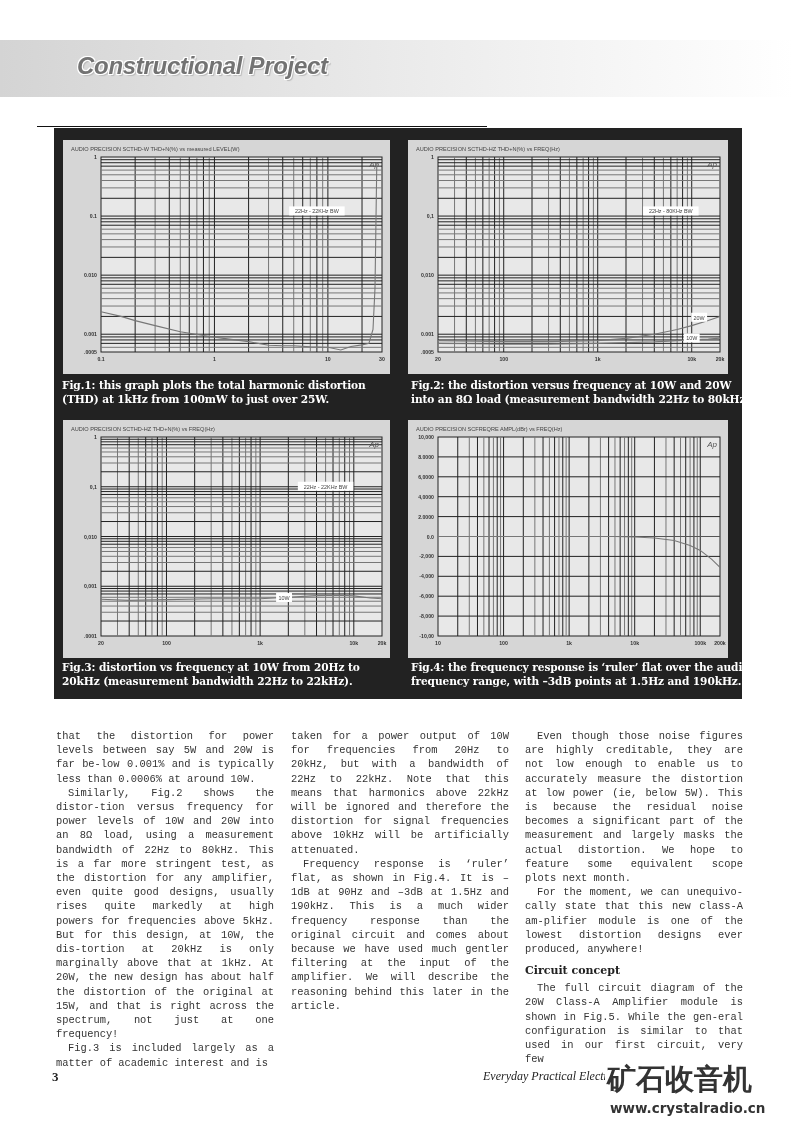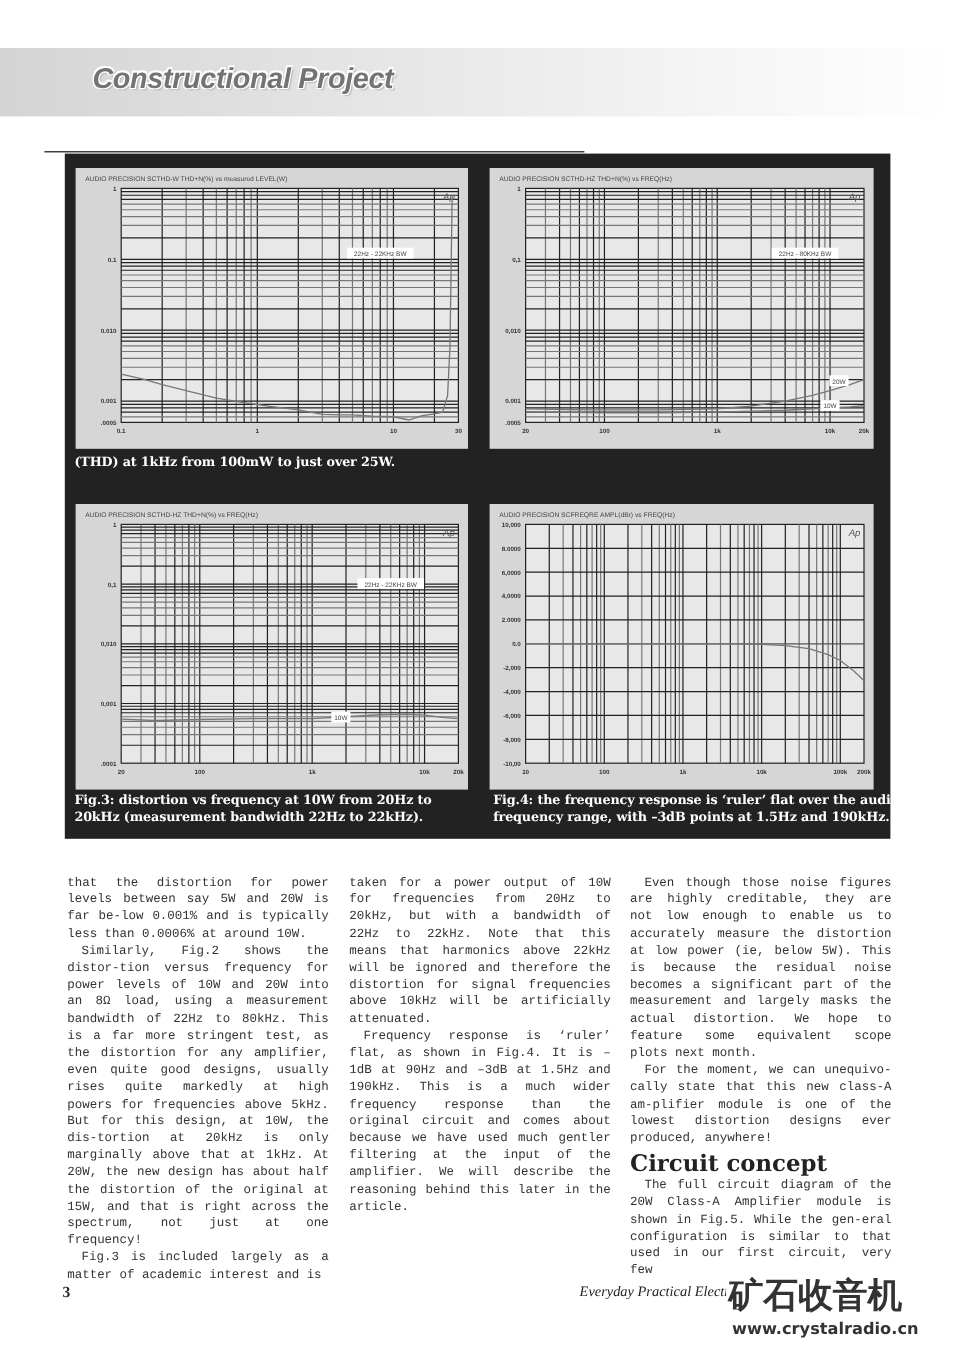--- a/index.html
+++ b/index.html
@@ -28,21 +28,21 @@
     font-size: 10.6px; line-height: 14px; letter-spacing: -0.1px; white-space: nowrap;
   }
 
   .col {
     position: absolute; top: 729px; width: 218px;
     font-family: "DejaVu Serif", serif; font-size: 10.4px; line-height: 14.2px; color: #333;
     text-align: justify; hyphens: manual;
   }
   .col p { margin: 0; text-indent: 12px; font-family: Liberation Mono, monospace; }
   .col p.noindent { text-indent: 0; }
-  .col h3 { margin: 6px 0 2px 0; font-size: 19px; font-weight: bold; color: #222; line-height: 17px; }
+  .col h3 { margin: 6px 0 2px 0; font-size: 11px; font-weight: bold; color: #222; line-height: 17px; }
 
   .footer-page { position: absolute; left: 52px; top: 1069px; font-family: "Liberation Serif", serif; font-size: 13px; font-weight: bold; color: #222; }
   .footer-mag { position: absolute; left: 483px; top: 1069px; font-family: "Liberation Serif", serif; font-style: italic; font-size: 12px; color: #222; }
   .watermark-cn { position: absolute; left: 605px; top: 1060px; font-family: "DejaVu Sans", sans-serif; font-weight: bold; font-size: 29px; color: #333; letter-spacing: 0px; background: #fff; padding: 0 2px; }
   .watermark-url { position: absolute; left: 610px; top: 1100px; font-family: "DejaVu Sans", sans-serif; font-weight: bold; font-size: 13.5px; color: #333; }
 </style>
 </head>
 <body>
 
 <div class="header-band"></div>
@@ -113,20 +113,21 @@
         <text x="151.43812882175644" y="221" font-size="5.2" text-anchor="middle" font-family="Liberation Sans, sans-serif" font-weight="bold" fill="#333">1</text>
         <text x="264.8762576435129" y="221" font-size="5.2" text-anchor="middle" font-family="Liberation Sans, sans-serif" font-weight="bold" fill="#333">10</text>
         <text x="319" y="221" font-size="5.2" text-anchor="middle" font-family="Liberation Sans, sans-serif" font-weight="bold" fill="#333">30</text>
         <text x="316" y="27" font-size="8" text-anchor="end" font-style="italic" font-family="Liberation Sans, sans-serif" fill="#555">Ap</text>
         <polyline points="38.0,171.8 58.0,176.4 72.1,180.6 92.1,185.6 117.3,191.8 140.4,195.5 160.4,198.4 185.6,201.6 205.6,205.3 219.7,205.7 230.7,205.7 247.3,206.9 264.9,207.3 277.8,210.0 288.0,206.5 299.0,204.9 305.9,203.4 310.0,189.5 312.0,148.3 313.8,22.7" fill="none" stroke="#777" stroke-width="1.1"></polyline>
         <rect x="226.13296710378685" y="66.39503950481247" width="55.5" height="9" fill="#ffffff"></rect>
         <text x="253.88296710378685" y="73.39503950481247" font-size="5.4" text-anchor="middle" font-family="Liberation Sans, sans-serif" fill="#444">22Hz - 22KHz BW</text>
       </svg>
     </div>
   <div class="fig-caption" style="left:8px; top:250px;">
+    <div>Fig.1: this graph plots the total harmonic distortion</div>
     <div>(THD) at 1kHz from 100mW to just over 25W.</div>
   </div>
 
   <div class="fig-panel" id="panel1" style="left:354px; top:12px; width:320px; height:234px;">
       <svg id="svg1" width="320" height="234">
         <text x="8" y="11" font-size="5.6" font-family="Liberation Sans, sans-serif" fill="#444">AUDIO PRECISION  SCTHD-HZ  THD+N(%) vs FREQ(Hz)</text>
         <rect x="30" y="17" width="282" height="195" fill="#e8e8e8" stroke="#222" stroke-width="1"></rect>
         <line x1="46.552578351234025" y1="17" x2="46.552578351234025" y2="212" stroke="#777" stroke-width="1"></line>
         <line x1="58.29681959241424" y1="17" x2="58.29681959241424" y2="212" stroke="#222" stroke-width="1"></line>
         <line x1="67.40636081517152" y1="17" x2="67.40636081517152" y2="212" stroke="#777" stroke-width="1"></line>
@@ -198,20 +199,24 @@
         <polyline points="30.0,200.6 67.4,201.3 95.7,201.6 140.6,201.6 189.7,200.6 218.0,198.4 246.3,194.2 269.1,189.5 283.7,185.6 300.3,180.6 312.0,176.4" fill="none" stroke="#777" stroke-width="1.1"></polyline>
         <polyline points="30.0,203.4 67.4,203.7 95.7,204.1 140.6,204.1 189.7,203.4 218.0,202.6 246.3,201.9 269.1,200.6 283.7,199.9 300.3,199.0 312.0,198.1" fill="none" stroke="#777" stroke-width="1.1"></polyline>
         <rect x="235.09939794364828" y="66.39503950481247" width="55.5" height="9" fill="#ffffff"></rect>
         <text x="262.8493979436483" y="73.39503950481247" font-size="5.4" text-anchor="middle" font-family="Liberation Sans, sans-serif" fill="#444">22Hz - 80KHz BW</text>
         <rect x="283.19621753606253" y="172.7507500723158" width="15.899999999999999" height="9" fill="#ffffff"></rect>
         <text x="291.1462175360625" y="179.7507500723158" font-size="5.4" text-anchor="middle" font-family="Liberation Sans, sans-serif" fill="#444">20W</text>
         <rect x="275.7531804075858" y="193.38681268337746" width="15.899999999999999" height="9" fill="#ffffff"></rect>
         <text x="283.70318040758576" y="200.38681268337746" font-size="5.4" text-anchor="middle" font-family="Liberation Sans, sans-serif" fill="#444">10W</text>
       </svg>
     </div>
+  <div class="fig-caption" style="left:357px; top:250px;">
+    <div>Fig.2: the distortion versus frequency at 10W and 20W</div>
+    <div>into an 8Ω load (measurement bandwidth 22Hz to 80kHz).</div>
+  </div>
 
   <div class="fig-panel" id="panel2" style="left:9px; top:292px; width:327px; height:238px;">
       <svg id="svg2" width="327" height="238">
         <text x="8" y="11" font-size="5.6" font-family="Liberation Sans, sans-serif" fill="#444">AUDIO PRECISION  SCTHD-HZ  THD+N(%) vs FREQ(Hz)</text>
         <rect x="38" y="17" width="281" height="199" fill="#e8e8e8" stroke="#222" stroke-width="1"></rect>
         <line x1="54.493881264882134" y1="17" x2="54.493881264882134" y2="216" stroke="#777" stroke-width="1"></line>
         <line x1="66.19647626052625" y1="17" x2="66.19647626052625" y2="216" stroke="#222" stroke-width="1"></line>
         <line x1="75.27371414561418" y1="17" x2="75.27371414561418" y2="216" stroke="#777" stroke-width="1"></line>
         <line x1="82.69035752540837" y1="17" x2="82.69035752540837" y2="216" stroke="#222" stroke-width="1"></line>
         <line x1="88.9610401541425" y1="17" x2="88.9610401541425" y2="216" stroke="#777" stroke-width="1"></line>

